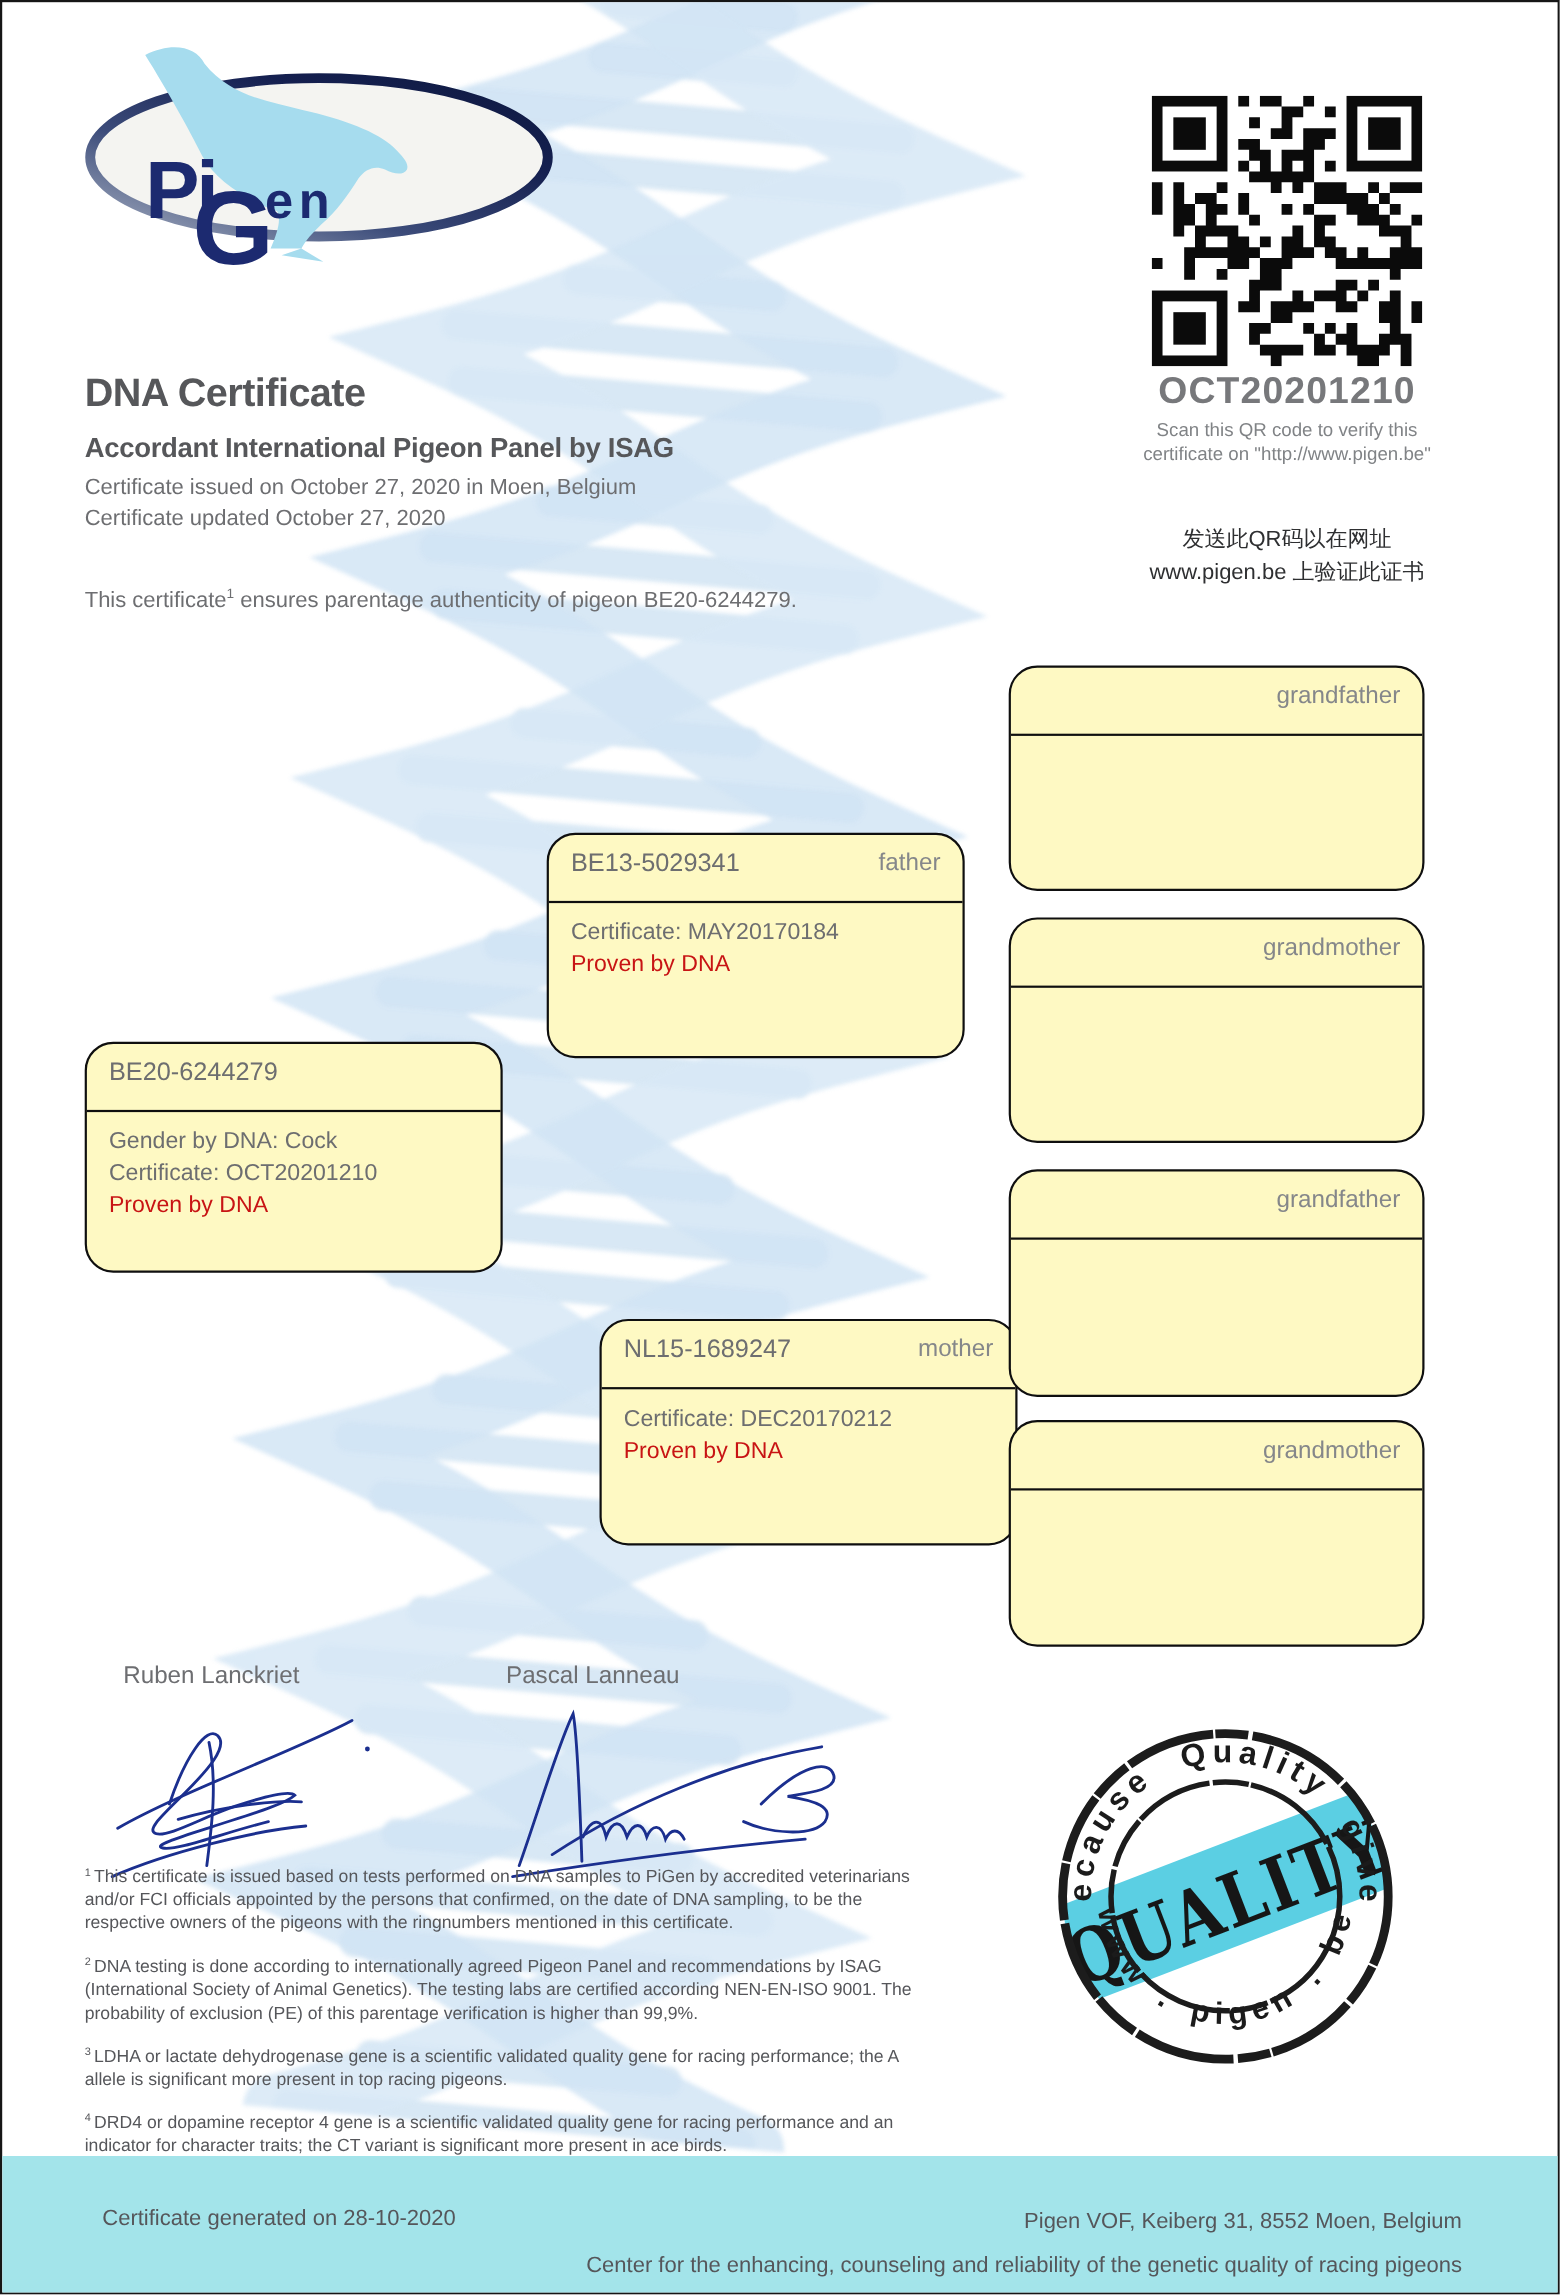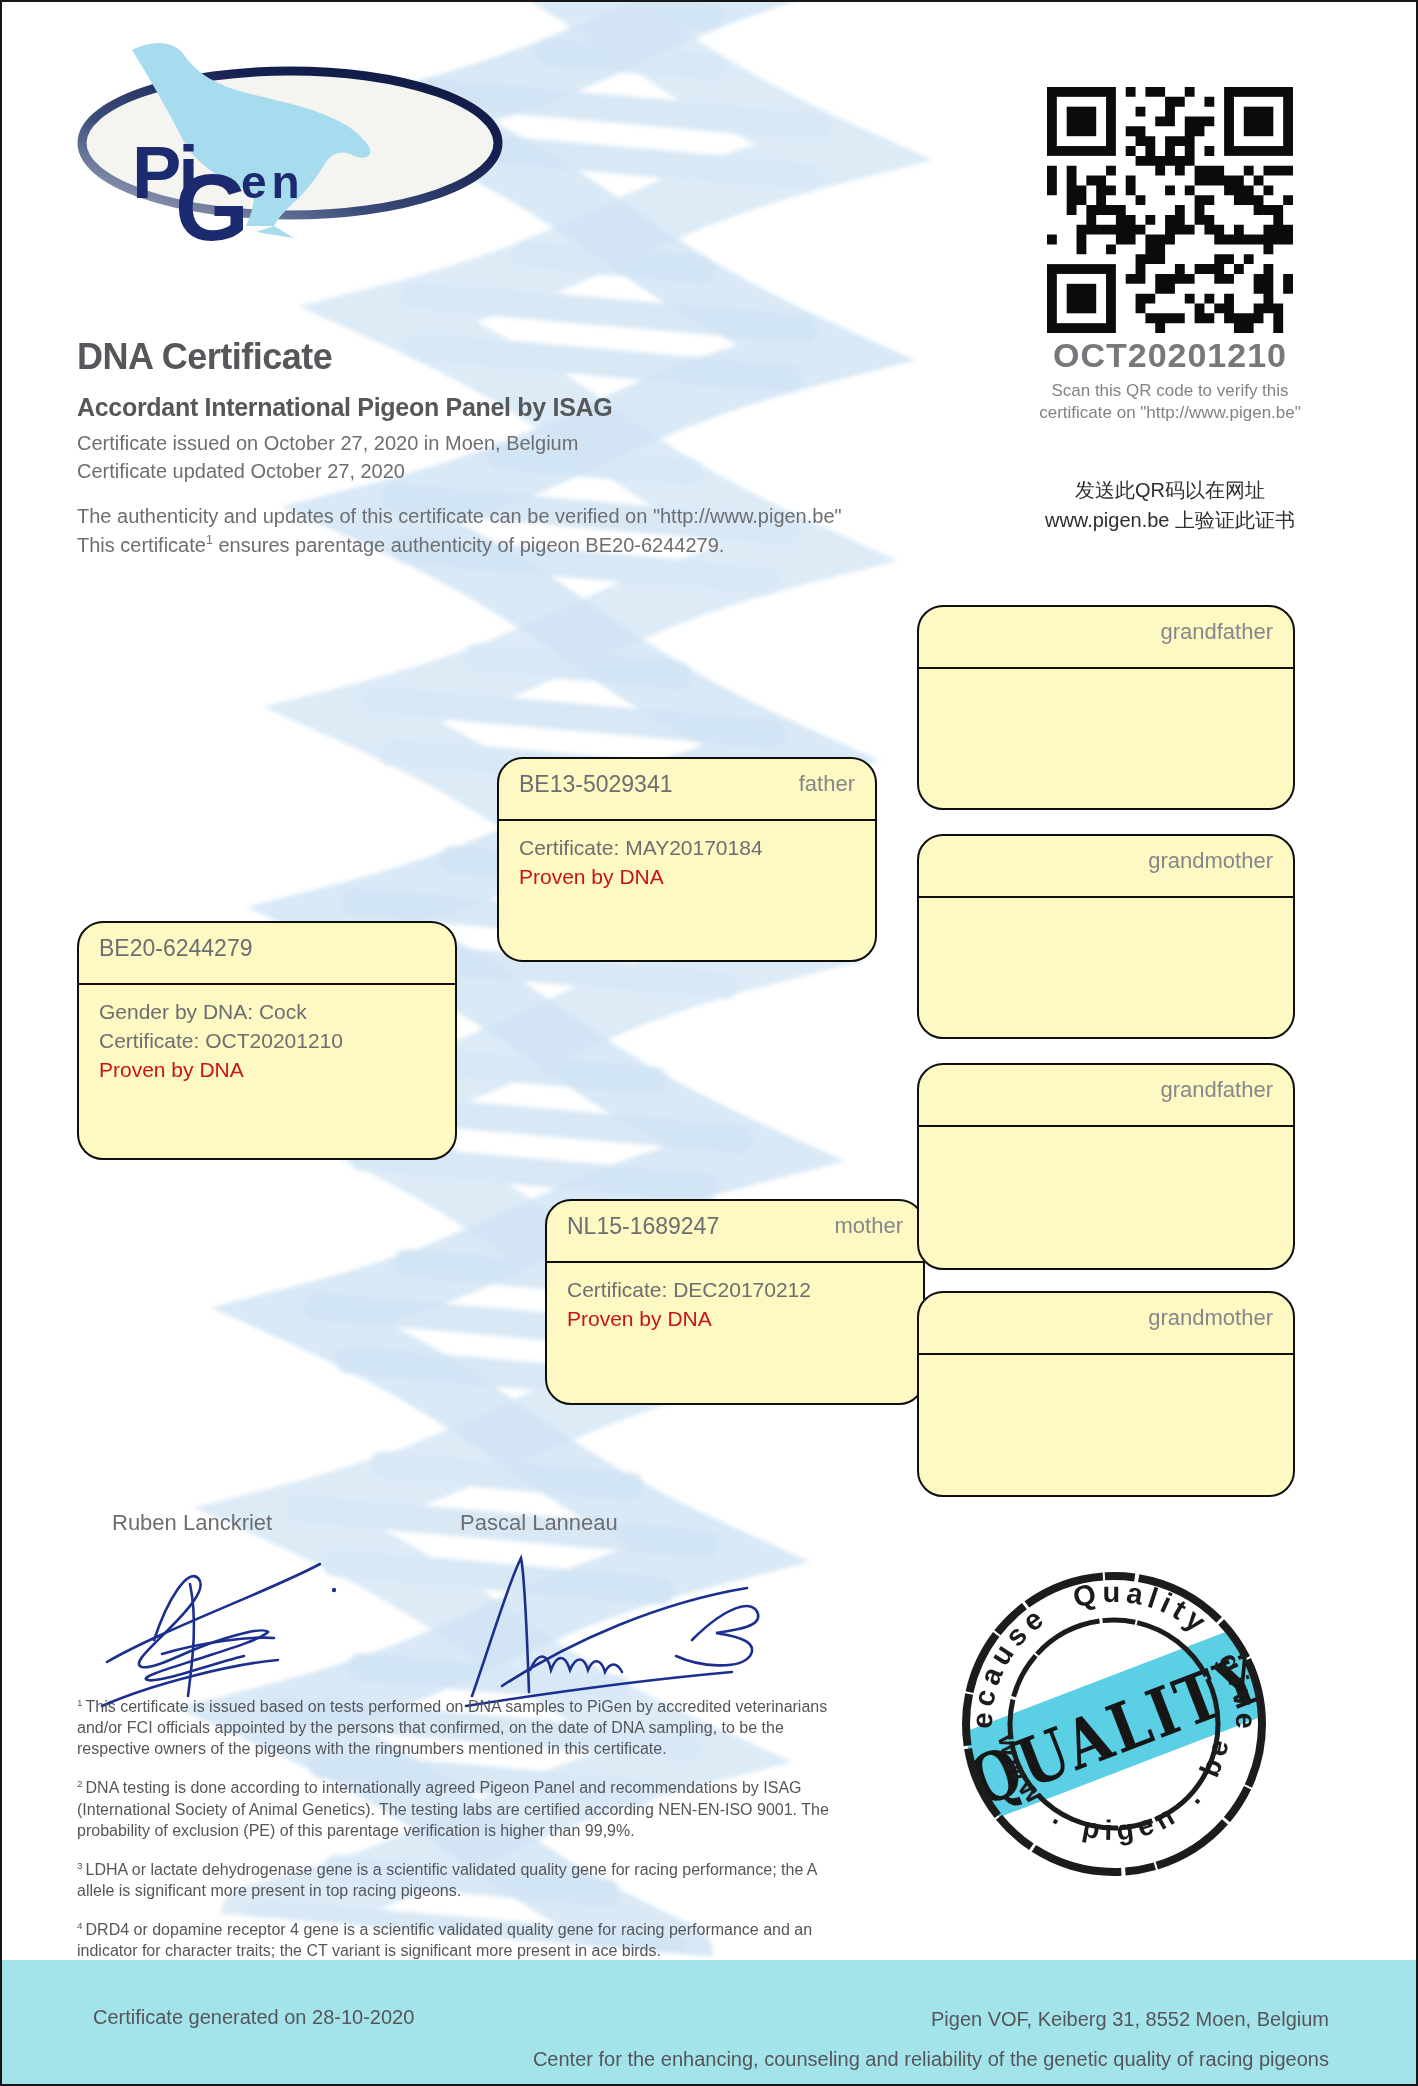--- a/index.html
+++ b/index.html
@@ -23,21 +23,21 @@
   .hl1{top:430px;} .hl2{top:458px;} .hl3{top:503px;} .hl4{top:531px;}
   sup{font-size:.62em;}
   
   .pbox{background:#fef9c3;border:2.5px solid #0f0f0f;border-radius:26px;box-sizing:border-box;}
   .pbox .head{height:62px;border-bottom:2px solid #0f0f0f;display:flex;justify-content:space-between;
               align-items:flex-start;padding:12px 20px 0 20px;box-sizing:border-box;}
   .pbox .ring{font-size:23px;color:#6d6e70;}
   .pbox .rel{font-size:22px;color:#85878a;}
   .pbox .body{padding:12px 20px;font-size:21px;line-height:29px;color:#6d6e70;}
   .proven{color:#c81414;}
-  .b-subject{left:75px;top:919px;width:380px;height:239px;}
+  .b-subject{left:75px;top:945px;width:380px;height:210px;}
   .b-father{left:495px;top:755px;width:380px;height:205px;}
   .b-mother{left:495px;top:1197px;width:380px;height:206px;margin-left:48px;}
   .b-gp0{left:915px;top:603px;width:378px;height:205px;}
   .b-gp1{left:915px;top:832px;width:378px;height:205px;}
   .b-gp2{left:915px;top:1061px;width:378px;height:207px;}
   .b-gp3{left:915px;top:1289px;width:378px;height:206px;}
   
   .sig-name{font-size:22px;color:#6d6e71;}
   .sn1{left:110px;top:1508px;} .sn2{left:458px;top:1508px;}
   .sig-svg{width:335px;height:170px;}
@@ -143,21 +143,20 @@
   </div>
   <div class="qr-zh">
     <div>发送此QR码以在网址</div>
     <div>www.pigen.be 上验证此证书</div>
   </div>
 
   <div class="title">DNA Certificate</div>
   <div class="subtitle">Accordant International Pigeon Panel by ISAG</div>
   <div class="hline hl1">Certificate issued on October 27, 2020 in Moen, Belgium</div>
   <div class="hline hl2">Certificate updated October 27, 2020</div>
-  <div class="hline hl3">The authenticity and updates of this certificate can be verified on "http://www.pigen.be"</div>
   <div class="hline hl4"><span>This certificate</span><sup>1</sup><span> ensures parentage authenticity of pigeon BE20-6244279.</span></div>
 
   <div class="pbox b-subject">
     <div class="head">
       <span class="ring">BE20-6244279</span>
     </div>
     <div class="body">
       <div>Gender by DNA: Cock</div>
       <div>Certificate: OCT20201210</div>
       <div class="proven">Proven by DNA</div>

